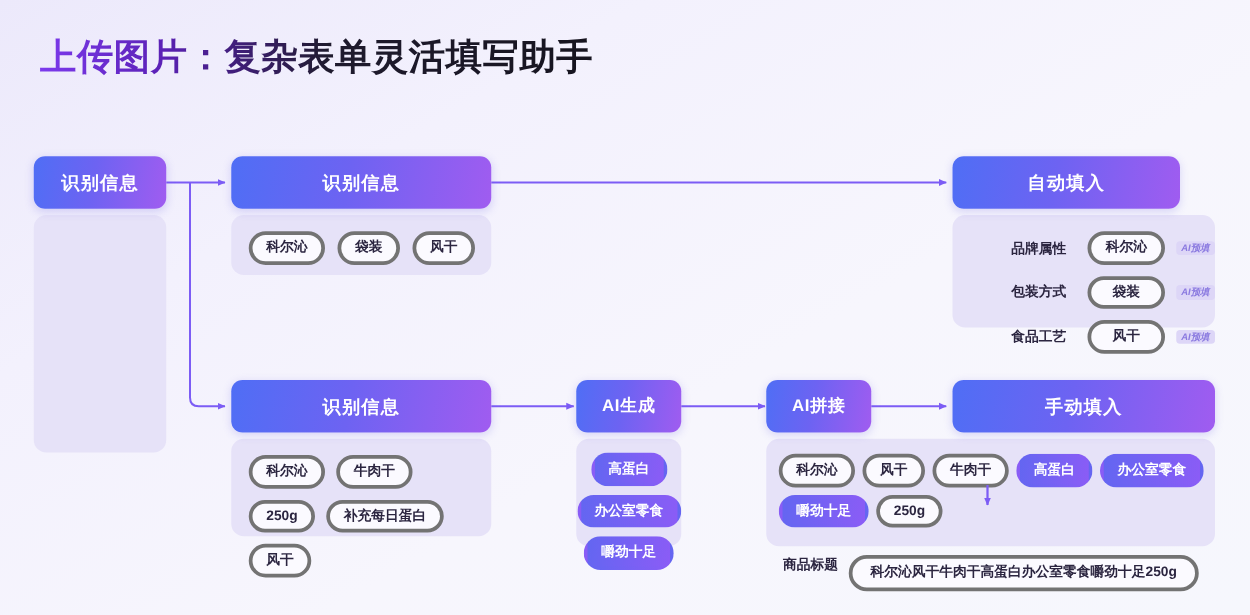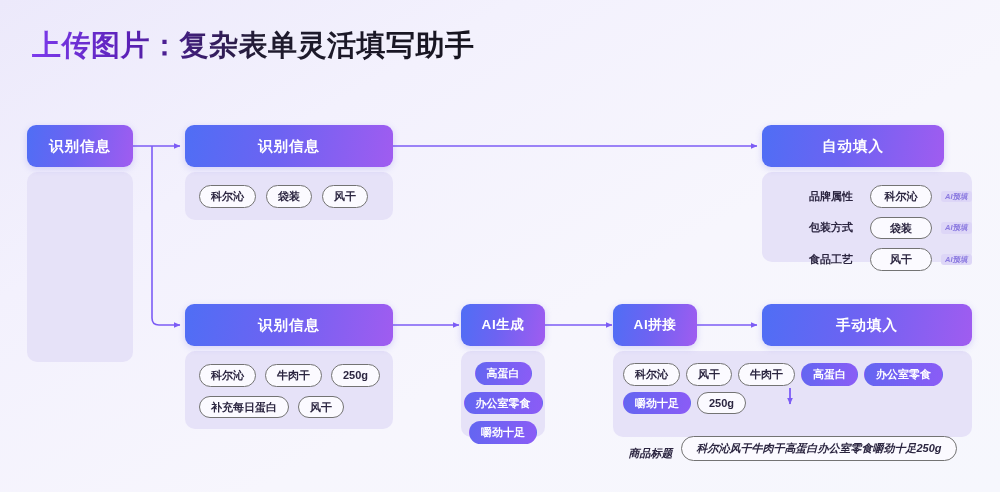--- a/index.html
+++ b/index.html
@@ -57,21 +57,21 @@
   .tags {
     display: flex;
     flex-wrap: wrap;
     align-items: center;
   }
   .pill {
     display: inline-flex;
     align-items: center;
     justify-content: center;
     background: #fbfaff;
-    border: 1px solid #737373;
+    border: 3px solid #737373;
     color: #2b2540;
     border-radius: 20px;
     font-size: 11px;
     font-weight: 700;
     padding: 4px 11px;
     line-height: 1.15;
     white-space: nowrap;
   }
   .pill.solid {
     background: linear-gradient(100deg, #6366f1 0%, #8b5cf6 100%);
@@ -205,24 +205,23 @@
     font-weight: 700;
     padding: 2px 4px;
     line-height: 1;
     white-space: nowrap;
     font-style: italic;
   }
 
   
   .title-row {
     display: flex;
-    align-items: flex-end;
+    align-items: flex-start;
     justify-content: center;
     gap: 9px;
-    font-style: italic;
   }
   .title-label {
     font-size: 11px; font-weight: 700; color: #2b2540; white-space: nowrap;
   }
 
   
   .edges { position: absolute; inset: 0; z-index: 3; pointer-events: none; }
 </style>
 </head>
 <body>

